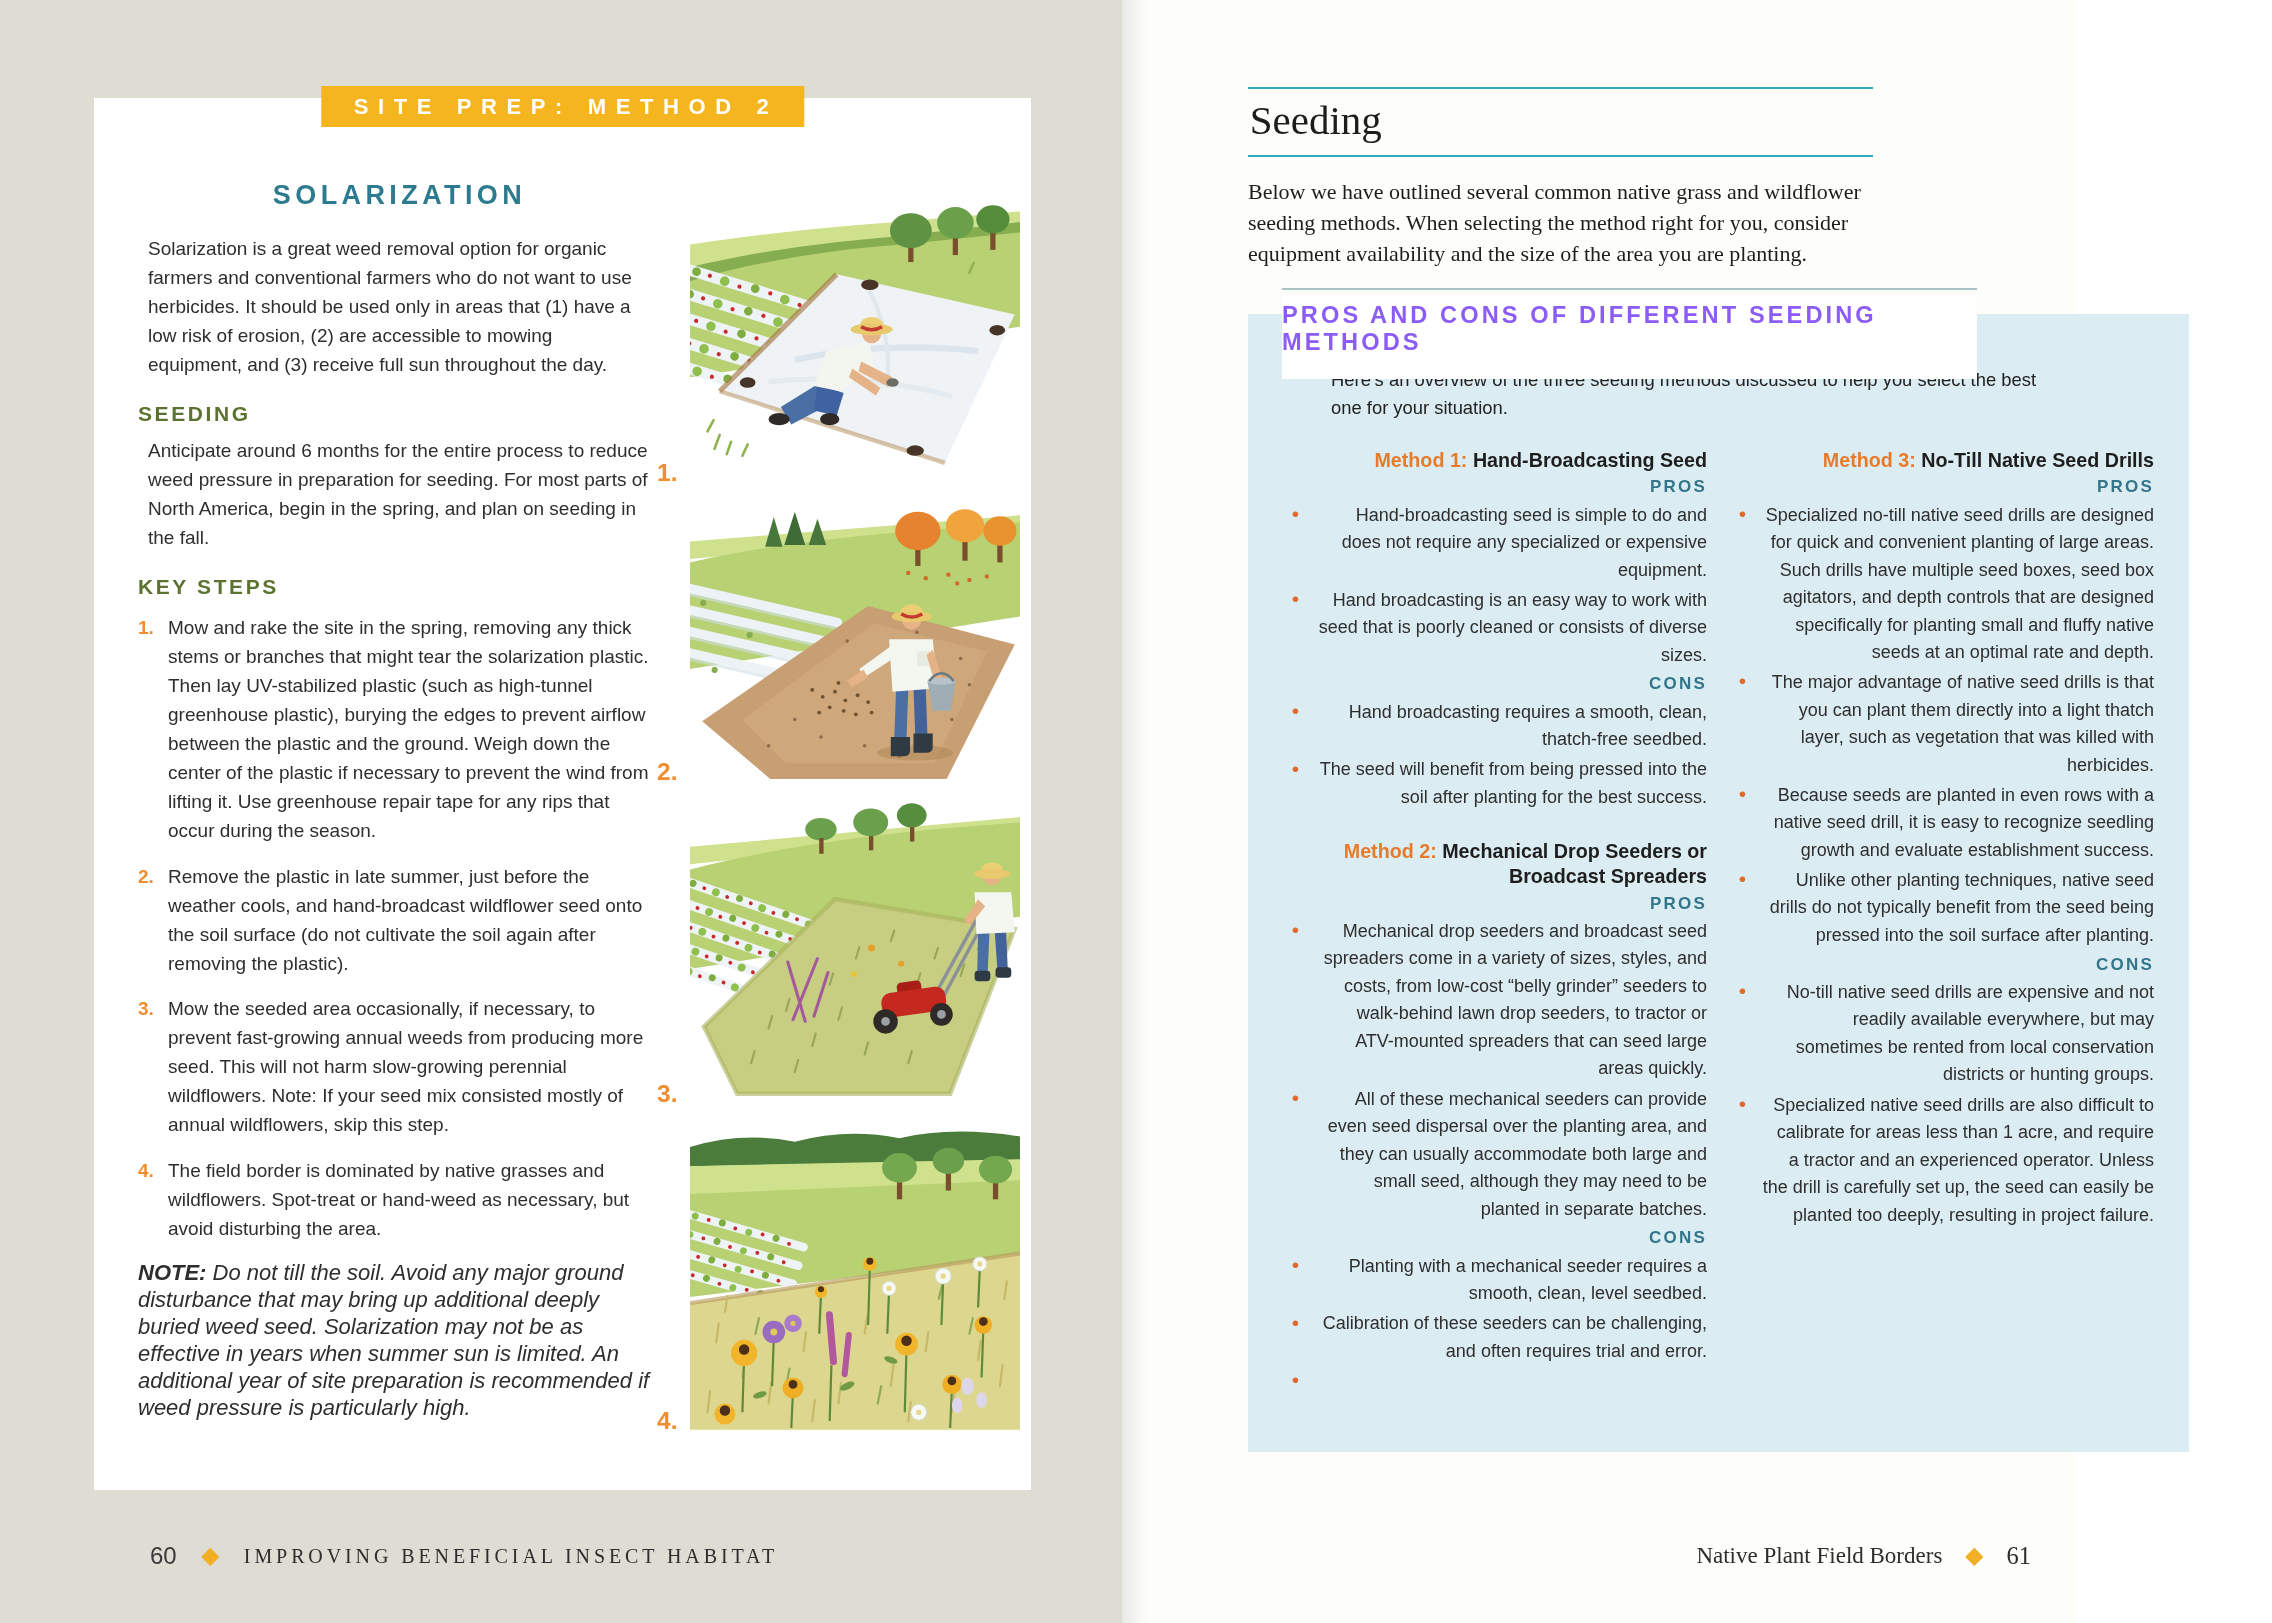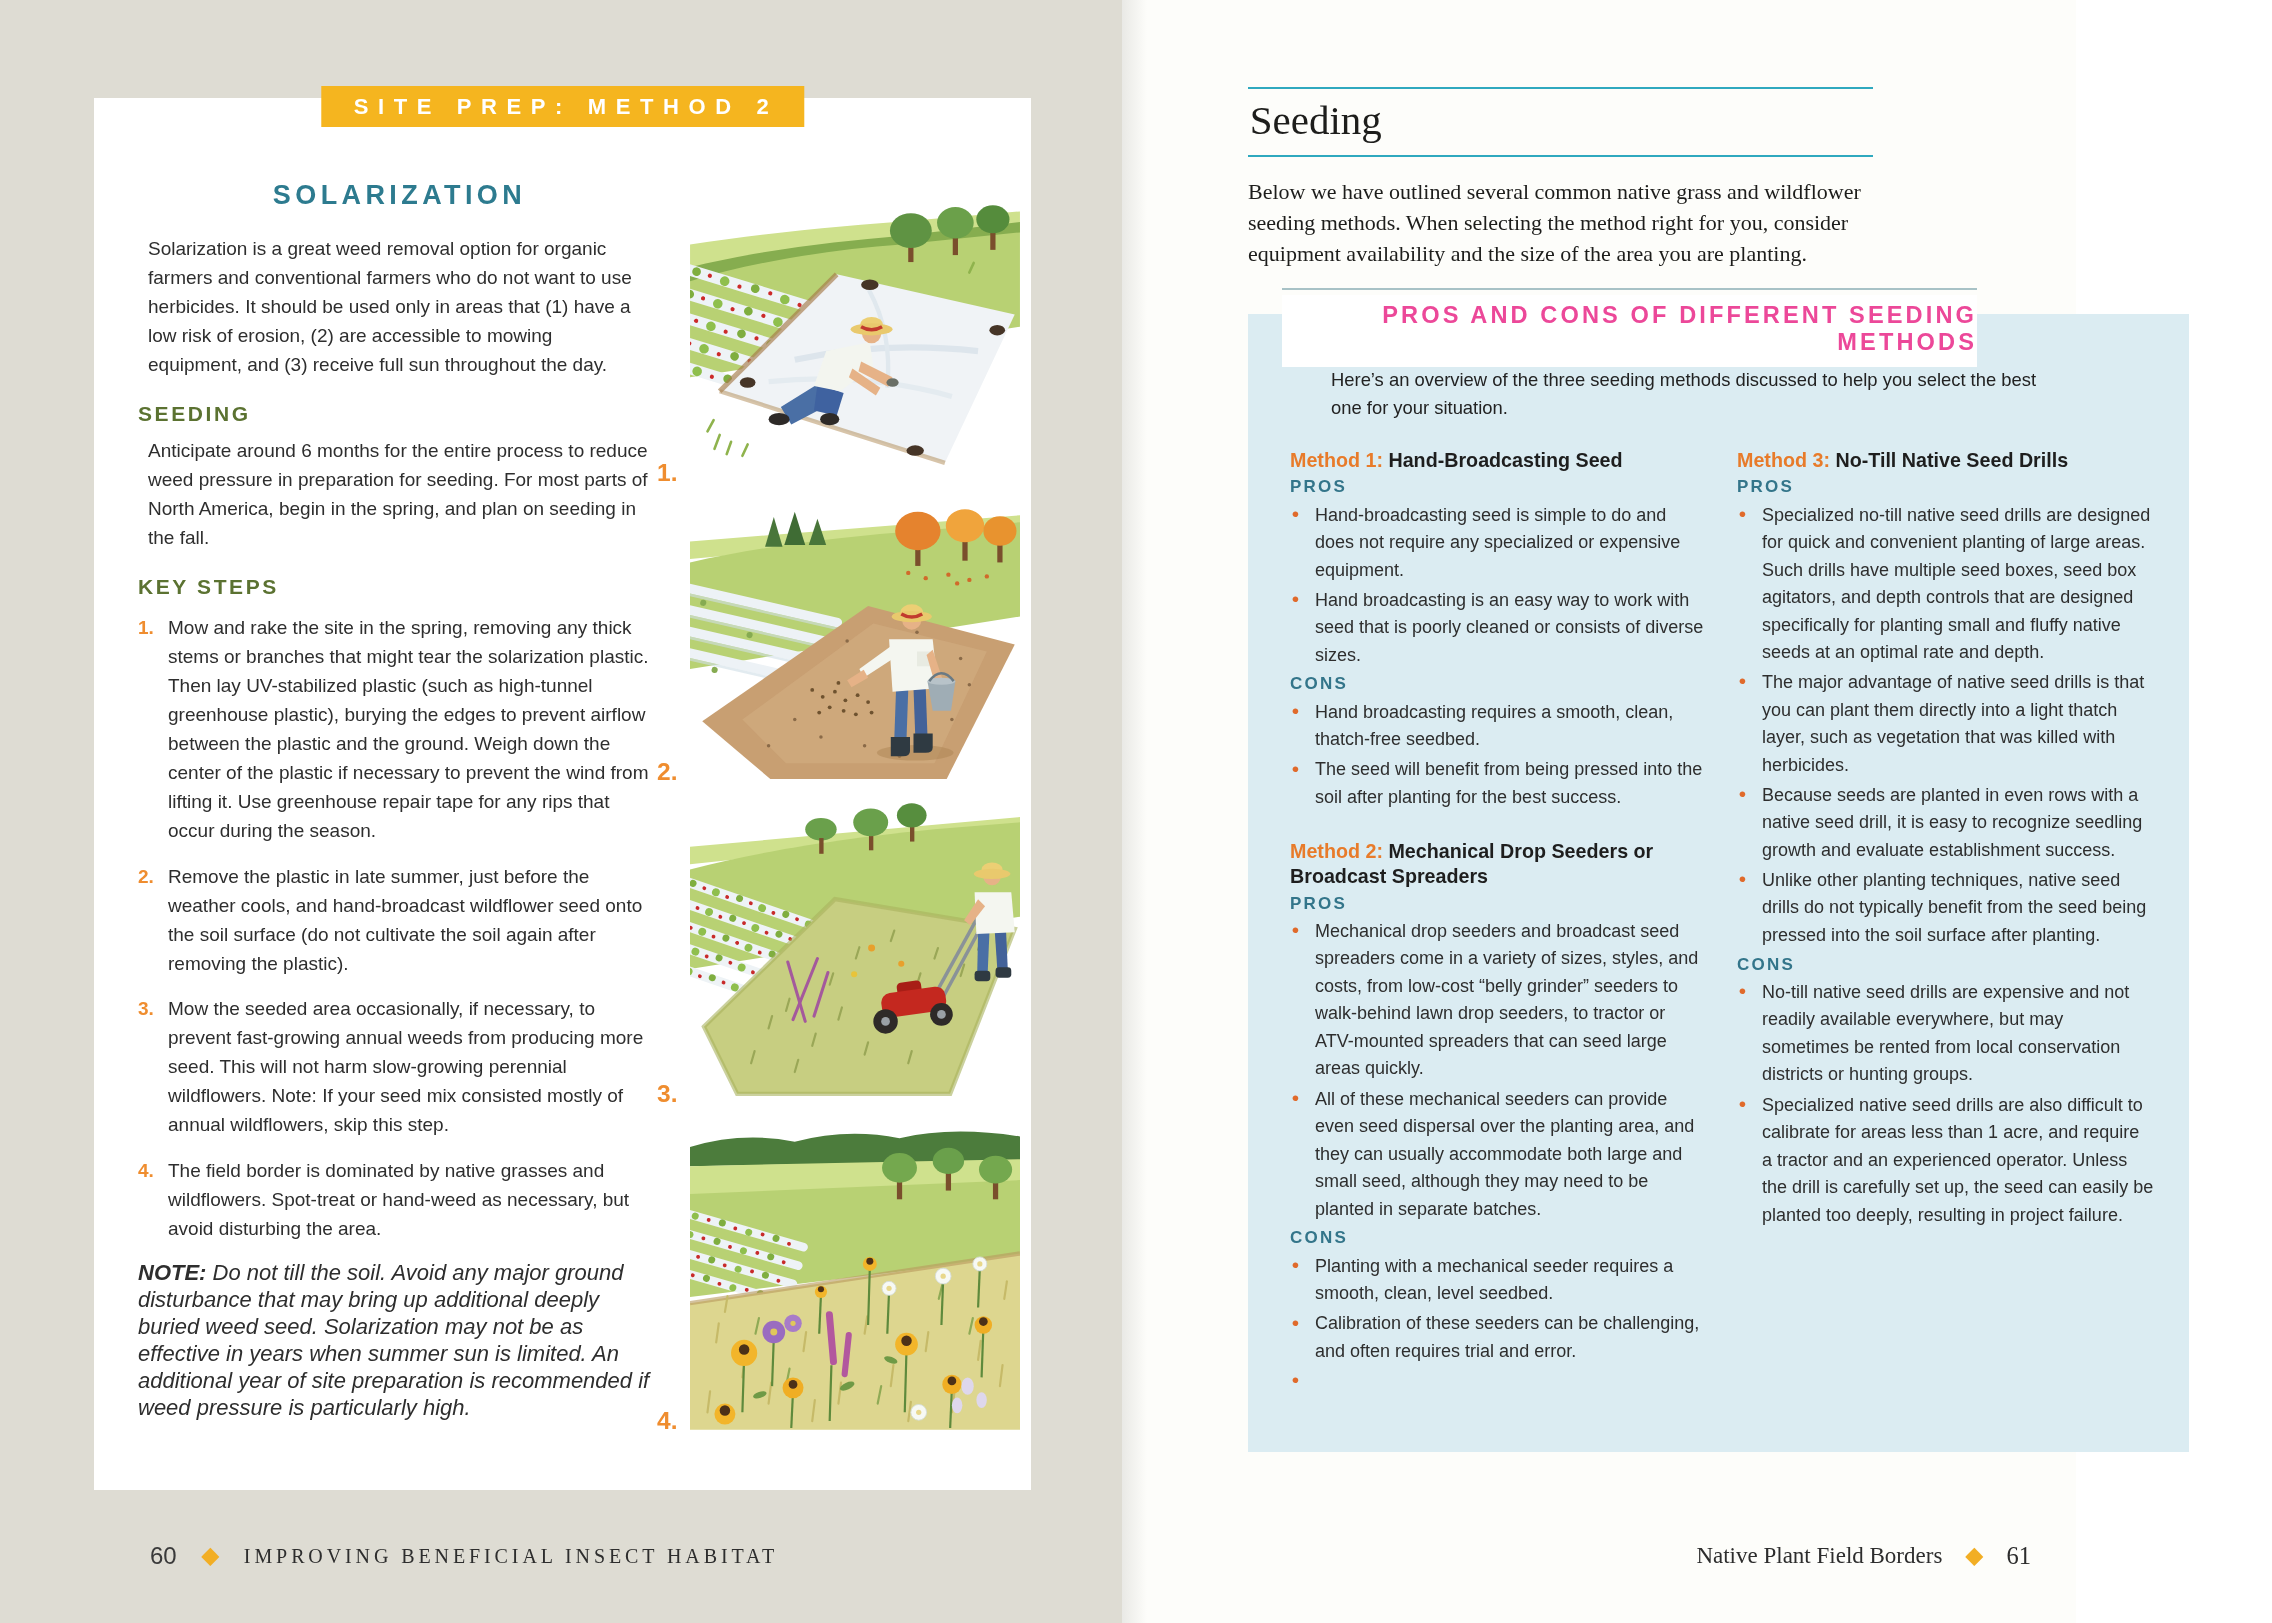--- a/index.html
+++ b/index.html
@@ -46,25 +46,25 @@
   .r-content{position:absolute;left:126px;top:0;width:953px;}
   .seeding-head{margin-top:87px;width:622px;border-top:2.6px solid #2fa9bf;border-bottom:2.6px solid #2fa9bf;
     padding:7px 1.7px 10.5px;}
   .seeding-head h1{margin:0;font-family:"Liberation Serif",serif;font-weight:normal;font-size:41px;color:#1d1d1b;}
   .r-intro{width:635px;font-family:"Liberation Serif",serif;font-size:22px;line-height:31px;color:#1d1d1b;margin:19px 0 0;}
 
   .proscons{position:relative;margin-top:45px;width:941px;height:1138px;background:#dbecf2;
     box-sizing:border-box;padding-top:52px;}
   .pc-headwrap{position:absolute;top:-26px;left:34px;width:695px;}
   .pc-topline{height:2.6px;background:#a8c2c6;}
-  .pc-band{margin-top:5.2px;background:#ffffff;text-align:right;padding:7px 0 11px;
-    font-weight:bold;font-size:23.6px;letter-spacing:3.1px;color:#ec4899;}
+  .pc-band{margin-top:5.2px;background:#ffffff;text-align:left;padding:7px 0 23px;
+    font-weight:bold;font-size:23.6px;letter-spacing:3.1px;color:#8b5cf6;}
   .pc-intro{margin:0 35px 26px 83px;width:725px;font-size:18.4px;line-height:28px;color:#222222;}
   .pc-cols{display:flex;gap:30px;padding:0 35px 0 42px;}
-  .pc-col{flex:1;min-width:0;}
+  .pc-col{flex:1;min-width:0;text-align:right;}
   .method h3{margin:0 0 3.5px;font-size:19.7px;line-height:24.5px;color:#1e1e1e;}
   .mlabel{color:#e87b2a;font-weight:bold;}
   .mname{font-weight:bold;color:#1e1e1e;}
   .pc-label{color:#33758a;font-weight:bold;font-size:17px;letter-spacing:2.2px;margin:5.2px 0 4.4px;}
   ul.pc-list{list-style:none;margin:0;padding:0;}
   ul.pc-list li{position:relative;padding-left:25px;font-size:18px;line-height:27.5px;color:#2e2e2e;margin:0 0 2.6px;}
   ul.pc-list .dot{position:absolute;left:1.7px;top:-1.7px;color:#e06a2b;font-size:21px;}
   .method + .method{margin-top:28px;}
 </style>
 </head>

